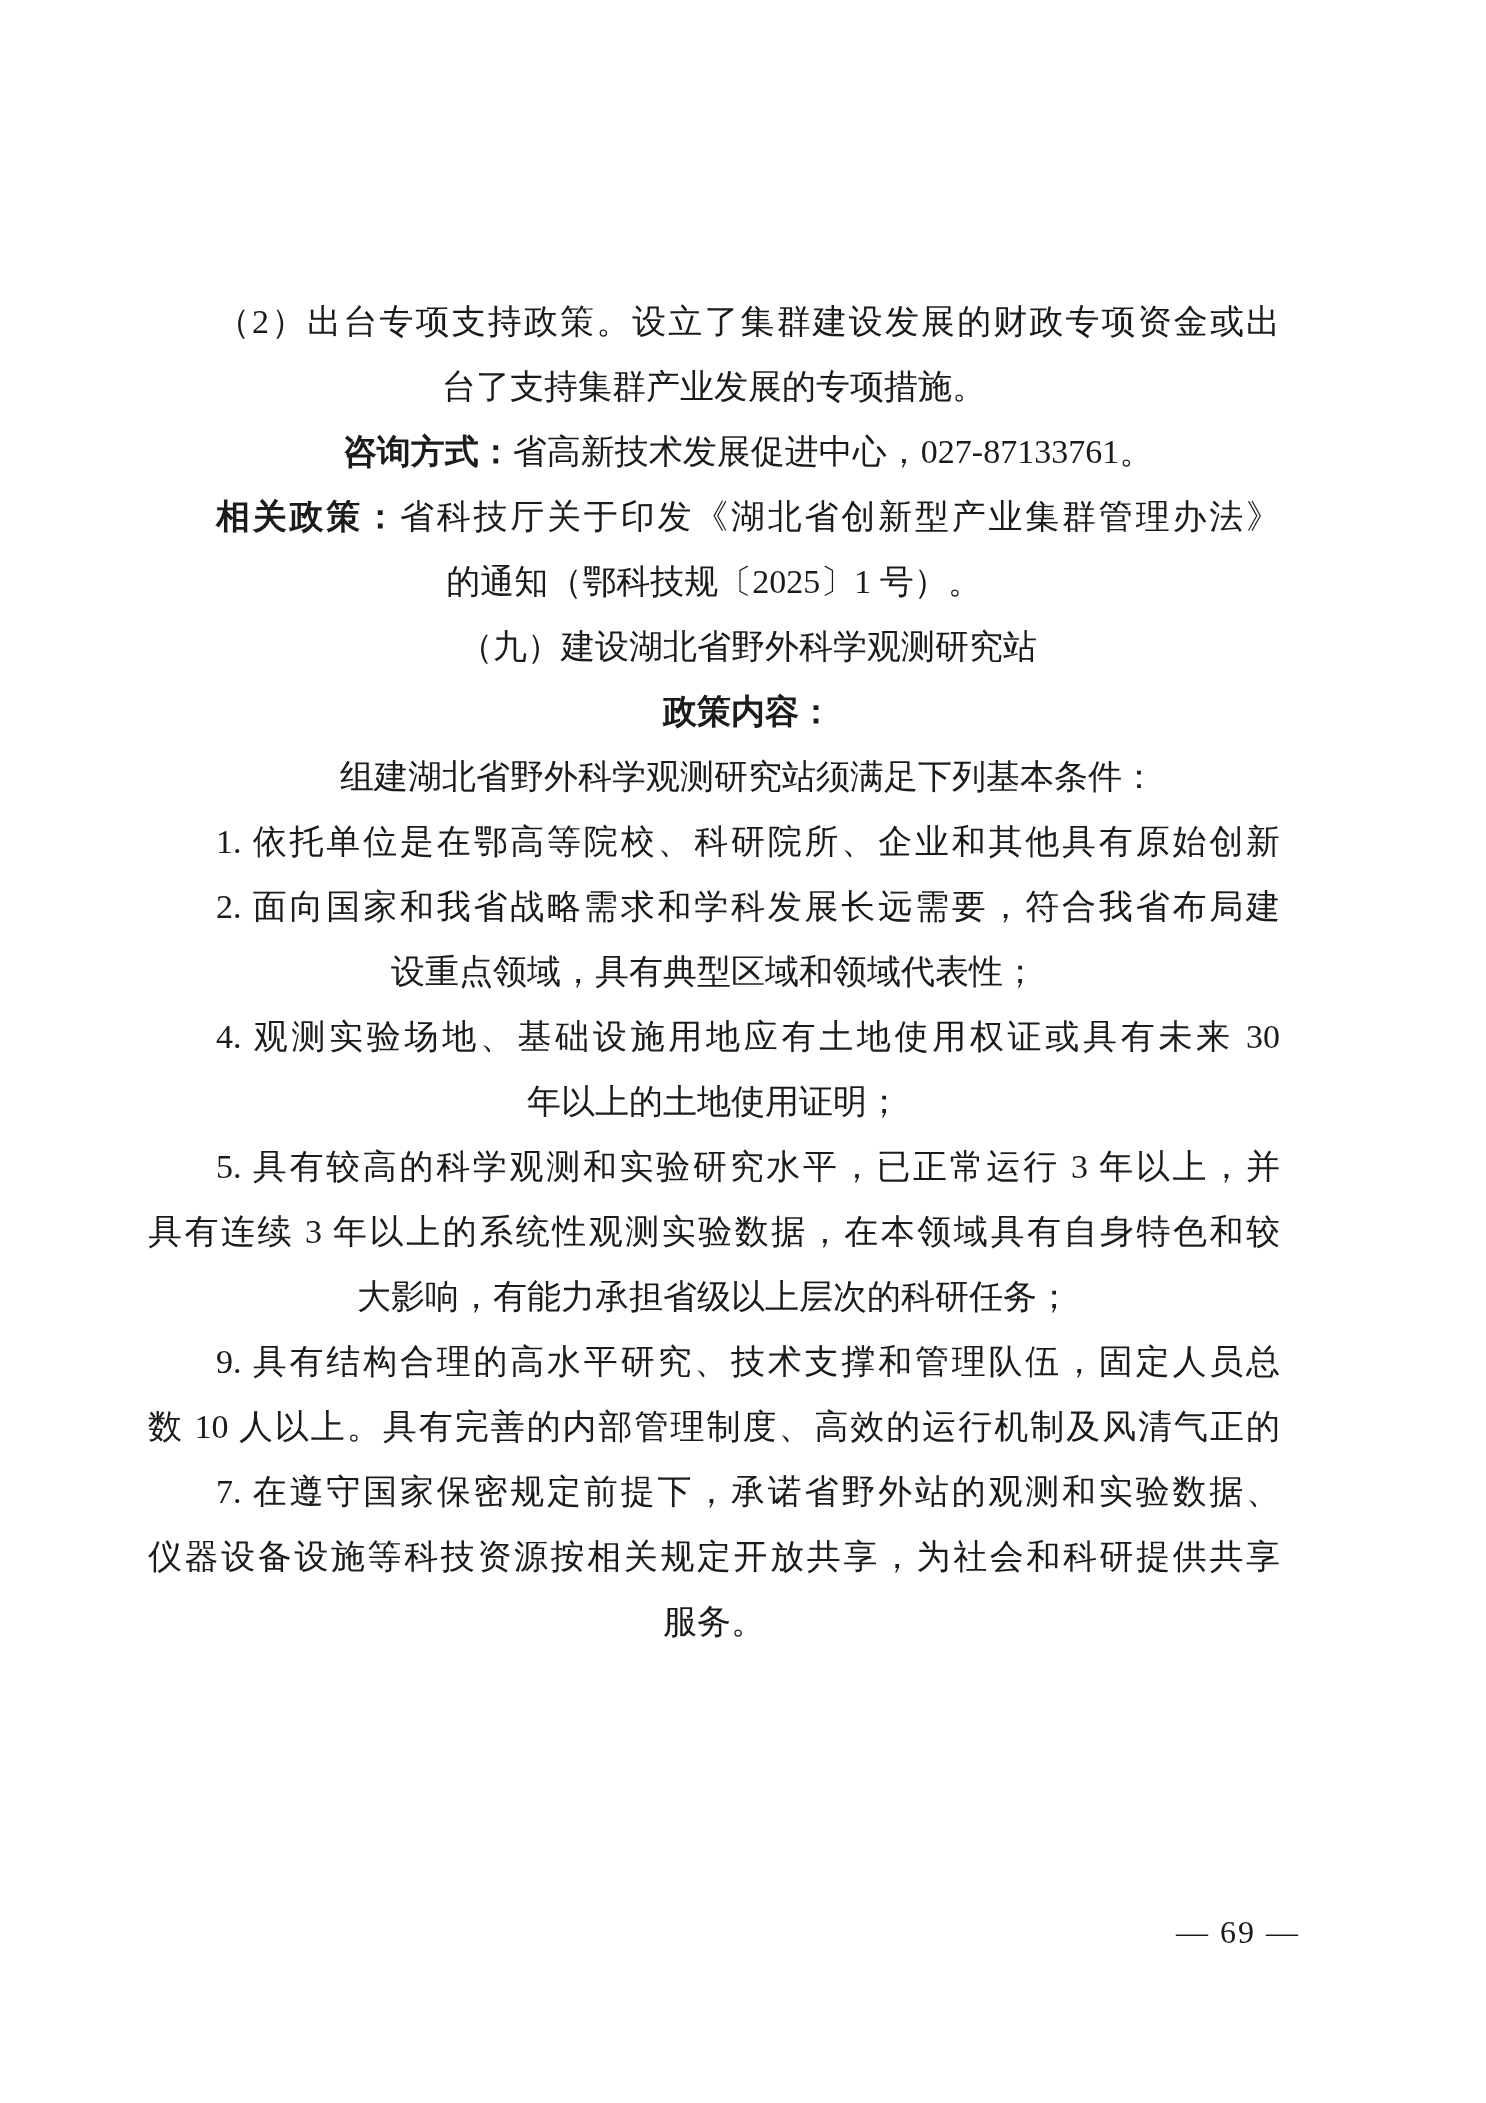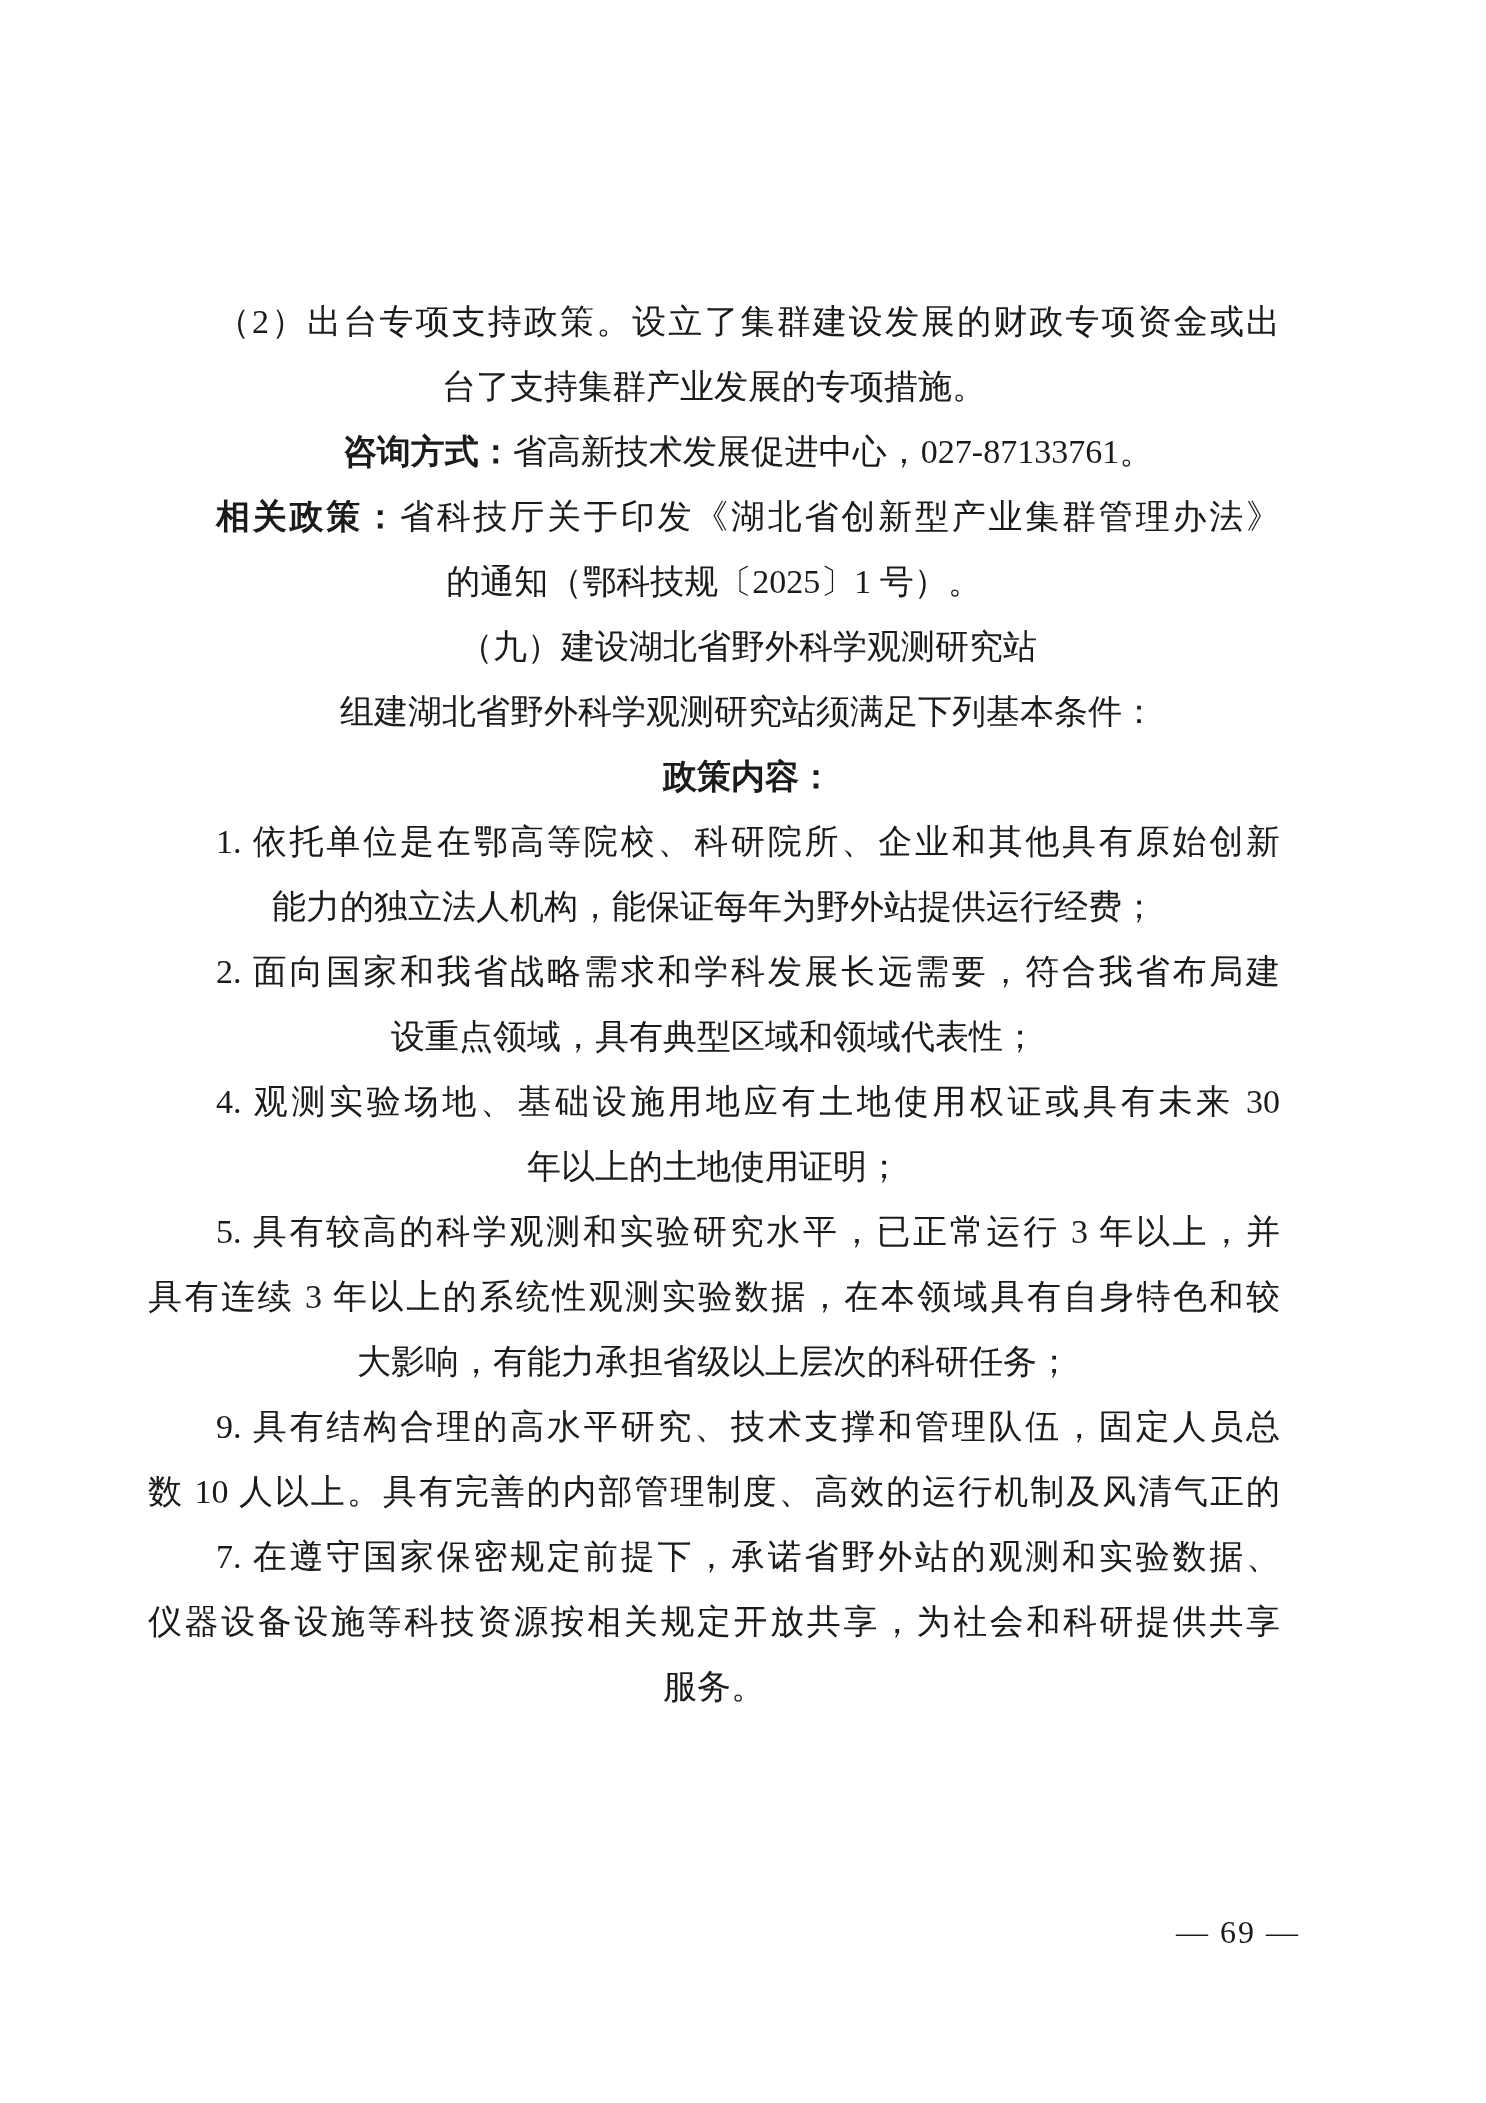--- a/index.html
+++ b/index.html
@@ -45,24 +45,23 @@
 <body>
 
 <div class="page">
   <div class="text-block">
       <div class="line indent fill"><span class="run">（2）出台专项支持政策。设立了集群建设发展的财政专项资金或出</span></div>
       <div class="line"><span class="run">台了支持集群产业发展的专项措施。</span></div>
       <div class="line indent"><span class="run b">咨询方式：</span><span class="run">省高新技术发展促进中心，027-87133761。</span></div>
       <div class="line indent fill"><span class="run b">相关政策：</span><span class="run">省科技厅关于印发《湖北省创新型产业集群管理办法》</span></div>
       <div class="line"><span class="run">的通知（鄂科技规〔2025〕1 号）。</span></div>
       <div class="line indent kai"><span class="run">（九）建设湖北省野外科学观测研究站</span></div>
+      <div class="line indent"><span class="run b">政策内容：</span></div>
       <div class="line indent"><span class="run">组建湖北省野外科学观测研究站须满足下列基本条件：</span></div>
-      <div class="line indent"><span class="run b">政策内容：</span></div>
       <div class="line indent fill"><span class="run">1. 依托单位是在鄂高等院校、科研院所、企业和其他具有原始创新</span></div>
-      <div class="line"><span class="run">能力的独立法人机构，能保证每年为野外站提供运行经费；</span></div>
       <div class="line indent fill"><span class="run">2. 面向国家和我省战略需求和学科发展长远需要，符合我省布局建</span></div>
       <div class="line"><span class="run">设重点领域，具有典型区域和领域代表性；</span></div>
       <div class="line indent fill"><span class="run">4. 观测实验场地、基础设施用地应有土地使用权证或具有未来 30</span></div>
       <div class="line"><span class="run">年以上的土地使用证明；</span></div>
       <div class="line indent fill"><span class="run">5. 具有较高的科学观测和实验研究水平，已正常运行 3 年以上，并</span></div>
       <div class="line fill"><span class="run">具有连续 3 年以上的系统性观测实验数据，在本领域具有自身特色和较</span></div>
       <div class="line"><span class="run">大影响，有能力承担省级以上层次的科研任务；</span></div>
       <div class="line indent fill"><span class="run">9. 具有结构合理的高水平研究、技术支撑和管理队伍，固定人员总</span></div>
       <div class="line fill"><span class="run">数 10 人以上。具有完善的内部管理制度、高效的运行机制及风清气正的</span></div>
       <div class="line indent fill"><span class="run">7. 在遵守国家保密规定前提下，承诺省野外站的观测和实验数据、</span></div>

